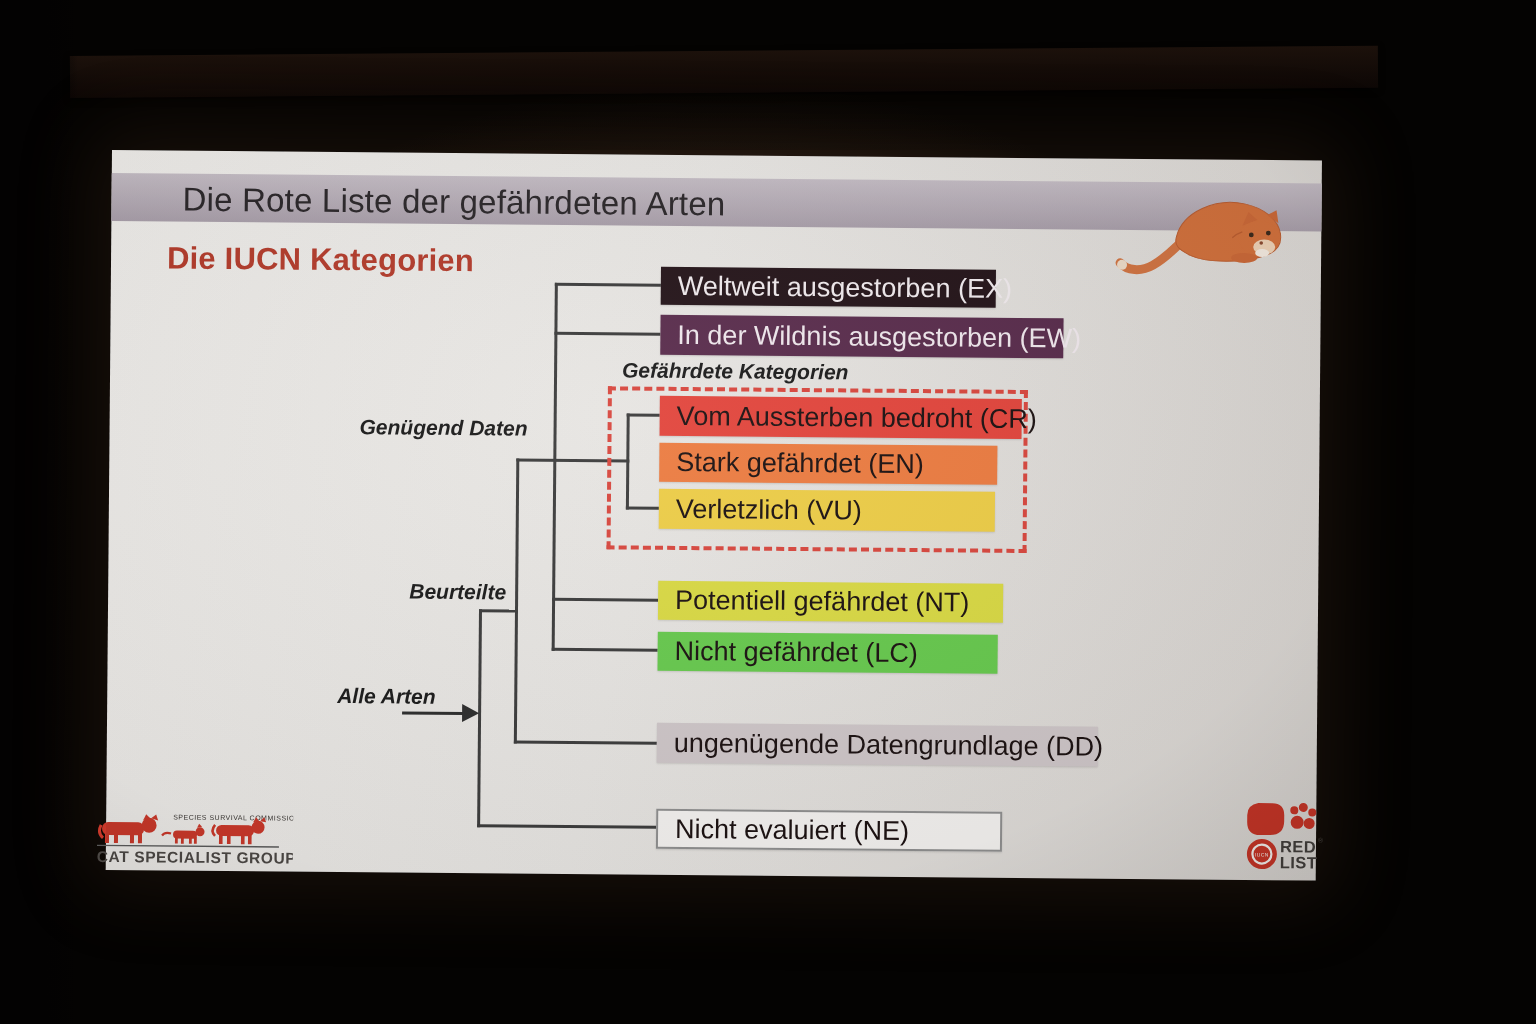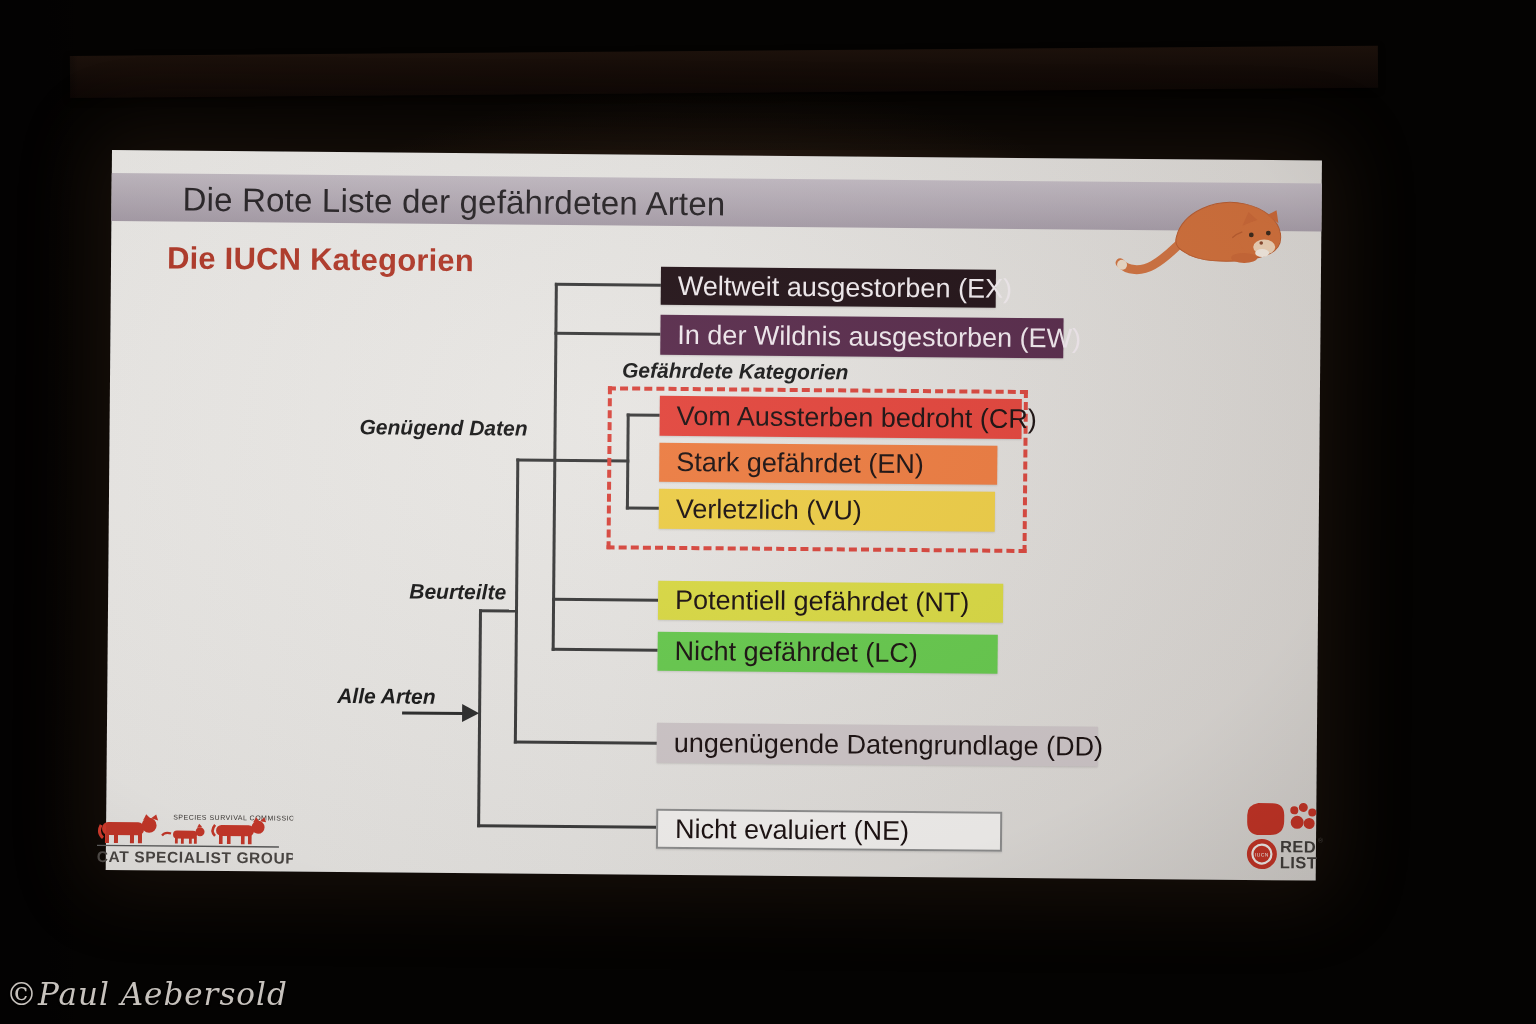--- a/index.html
+++ b/index.html
@@ -194,15 +194,14 @@
       </g>
       <circle cx="17" cy="52" r="9.5" fill="none" stroke="#f3efec" stroke-width="2.2"></circle>
       <text x="17" y="54.5" font-size="5" fill="#f3efec" text-anchor="middle" letter-spacing="0.4">IUCN</text>
       <text x="35" y="50" font-size="16.5" font-weight="bold" fill="#433f3c" letter-spacing="0.4">RED</text>
       <text x="73" y="40" font-size="7" fill="#433f3c">®</text>
       <text x="35" y="66" font-size="16.5" font-weight="bold" fill="#433f3c" letter-spacing="0.4">LIST</text>
     </svg>
 
   </div>
 
-  <div class="watermark">©Paul Aebersold</div>
 
 </div>
 
 </body></html>

